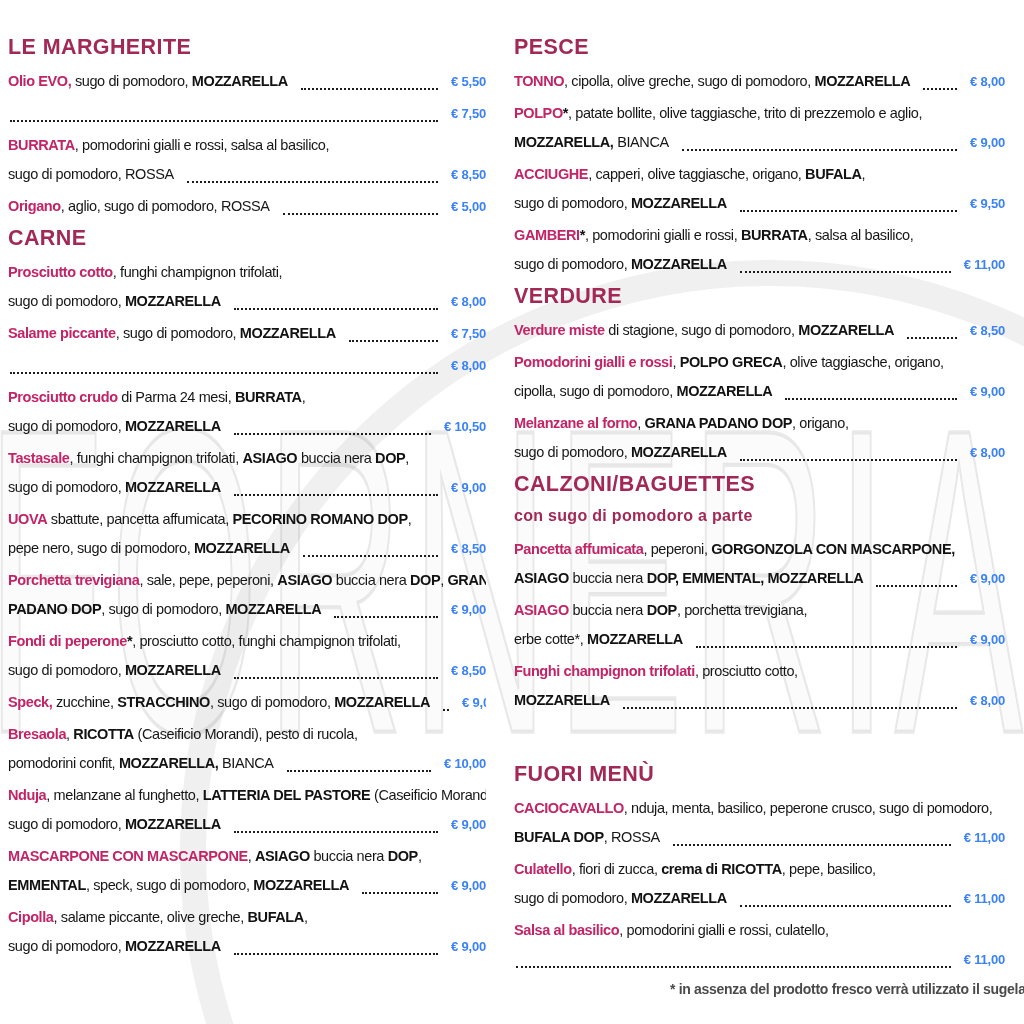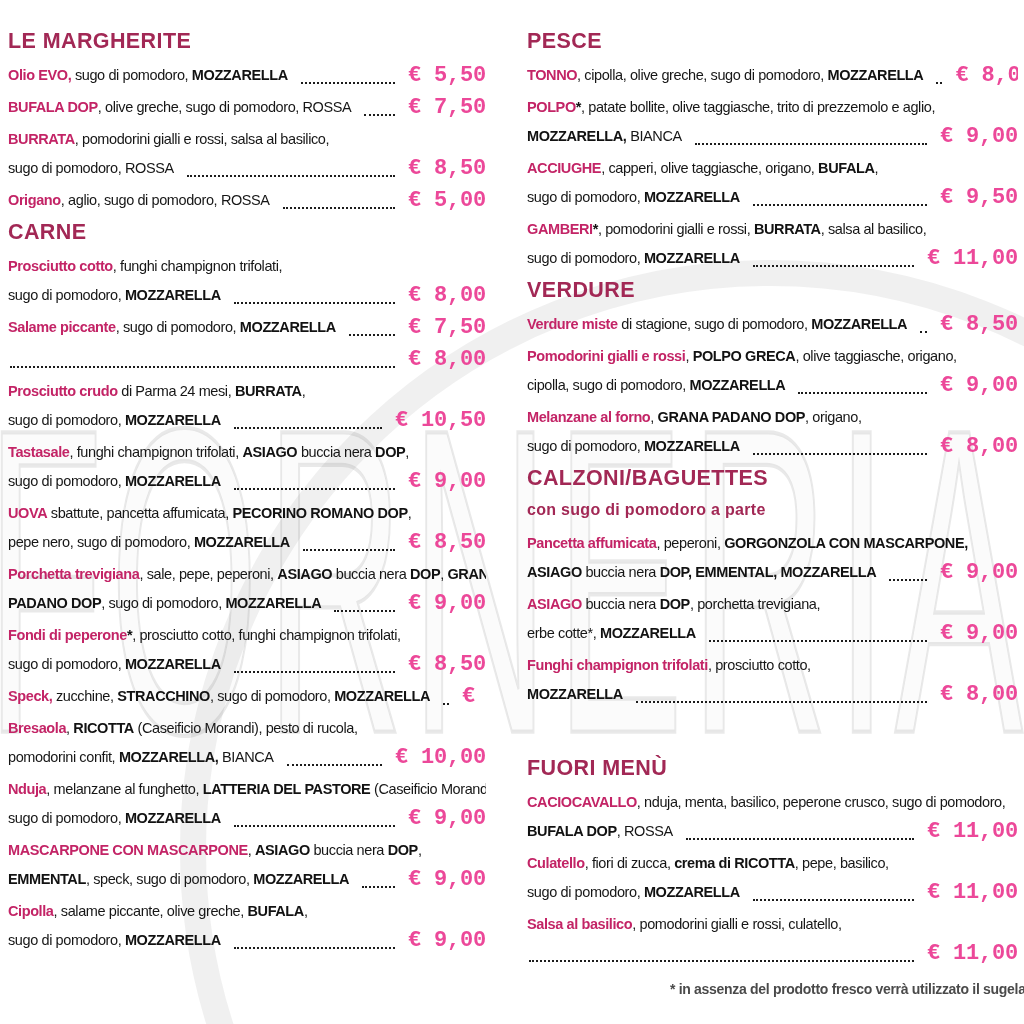--- a/index.html
+++ b/index.html
@@ -25,28 +25,28 @@
     color:rgba(0,0,0,0.015);
     -webkit-text-stroke:3px rgba(40,40,40,0.10);
     transform:scale(0.64,1.45);
     transform-origin:left top;
     z-index:0;
     user-select:none;
   }
   
   .col{position:absolute;top:28px;z-index:2;}
   #col-left{left:8px;width:478px;}
-  #col-right{left:527px;width:491px;}
+  #col-right{left:514px;width:491px;}
 
   .sec-header{
     font-size:21.5px;font-weight:700;letter-spacing:0.4px;
     line-height:26px;margin:4px 0 7px;
     color:var(--hdr);
   }
-  .menu-section:first-child .sec-header{margin-top:0;}
+  .menu-section:first-child .sec-header{margin-top:6px;}
   .sec-sub{
     font-size:16px;font-weight:600;letter-spacing:0.3px;
     line-height:25px;margin:-1px 0 7px;
     color:var(--hdr);
   }
   .sec-fuori-men{margin-top:46px;}
 
   .item{margin-bottom:3px;}
   .line{
     line-height:29px;height:29px;
@@ -56,22 +56,22 @@
     gap:11px;
   }
   .line.priced{display:flex;align-items:flex-end;}
   .txt{white-space:nowrap;flex:0 0 auto;}
   .leader{
     flex:1 1 auto;min-width:6px;
     border-bottom:2.4px dotted #1c1c1c;
     margin:0 1px 6px 2px;
   }
   .price{
-    flex:0 0 auto;font-weight:700;font-size:22px;
-    letter-spacing:-0.2px;color:#ec4899;padding-left:1px;font-family:Liberation Mono, monospace;
+    flex:0 0 auto;font-weight:700;font-size:13px;
+    letter-spacing:-0.2px;color:#3b82f6;padding-left:1px;
   }
   .seg-n{color:var(--name);font-weight:700;}
   .seg-b{color:#121212;font-weight:700;}
   .seg-p{font-weight:400;}
 
   .footnote{
     position:absolute;top:981px;right:-6px;z-index:2;
     white-space:nowrap;
     font-size:14px;font-weight:700;letter-spacing:-0.3px;
     color:#4a4a4a;
@@ -88,21 +88,20 @@
       <div class="sec-header">LE MARGHERITE</div>
       <div class="item">
         <div class="line priced">
           <span class="txt"><span class="seg-n">Olio EVO,</span><span class="seg-p"> sugo di pomodoro, </span><span class="seg-b">MOZZARELLA</span></span>
           <span class="leader"></span>
           <span class="price">€ 5,50</span>
         </div>
       </div>
       <div class="item">
         <div class="line priced">
-          <span class="txt"><span class="seg-n">BUFALA DOP</span><span class="seg-p">, olive greche, sugo di pomodoro, ROSSA</span></span>
           <span class="leader"></span>
           <span class="price">€ 7,50</span>
         </div>
       </div>
       <div class="item">
         <div class="line"><span class="txt"><span class="seg-n">BURRATA</span><span class="seg-p">, pomodorini gialli e rossi, salsa al basilico,</span></span></div>
         <div class="line priced">
           <span class="txt"><span class="seg-p">sugo di pomodoro, ROSSA</span></span>
           <span class="leader"></span>
           <span class="price">€ 8,50</span>

